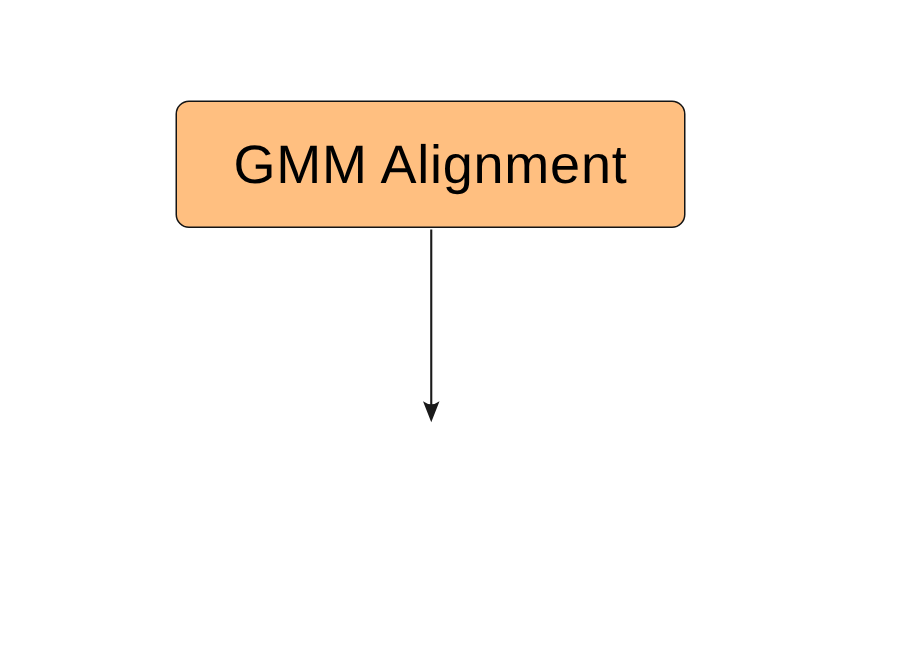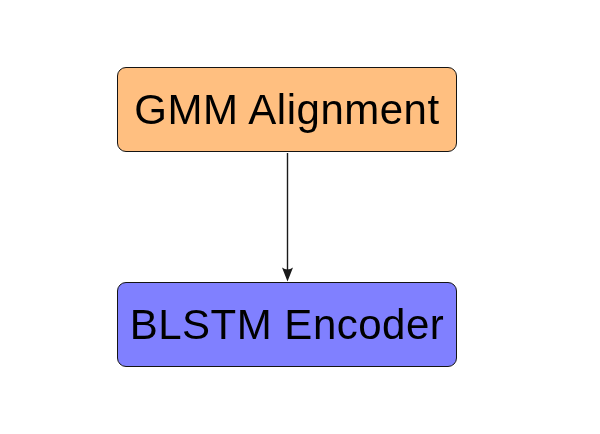--- a/index.html
+++ b/index.html
@@ -23,21 +23,21 @@
     border: 1.5px solid #141414;
     border-radius: 9px;
     box-sizing: border-box;
     display: flex;
     align-items: center;
     justify-content: center;
   }
   .node-top    { top: 67px; }
   .node-bottom { top: 282px; }
   .node-label {
-    font-size: 42px;
+    font-size: 36px;
     color: #000000;
     letter-spacing: 0.5px;
     white-space: nowrap;
     user-select: none;
     text-align: center;
   }
   .edge-layer {
     position: absolute;
     left: 0;
     top: 0;
@@ -53,17 +53,14 @@
 
   <div class="node node-top" style="background-color: rgb(255, 191, 128); border-color: rgb(20, 20, 20);">
     <span class="node-label">GMM Alignment</span>
   </div>
 
   <svg class="edge-layer" width="600" height="434" viewBox="0 0 600 434">
     <line x1="287.5" y1="153" x2="287.5" y2="272" stroke-width="1.4" stroke="#1a1a1a"></line>
     <path d="M 287.5 281.5 L 282 267.5 Q 287.5 271.5 293 267.5 Z" stroke="none" fill="#1a1a1a"></path>
   </svg>
 
-  <div class="node node-bottom" style="background-color: rgb(128, 128, 255); border-color: rgb(20, 20, 20);">
-    <span class="node-label">BLSTM Encoder</span>
-  </div>
 
 </div>
 
 </body></html>

